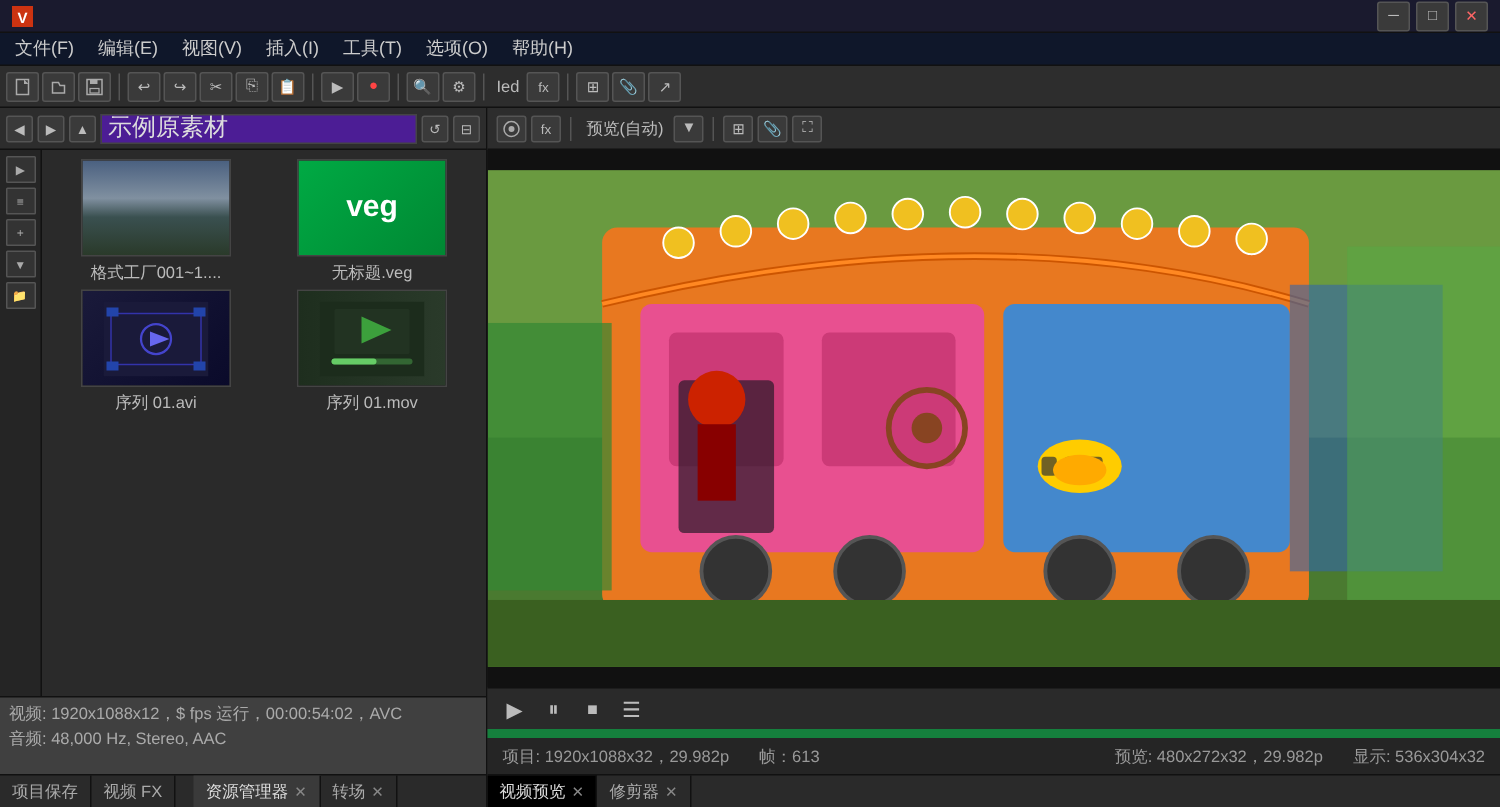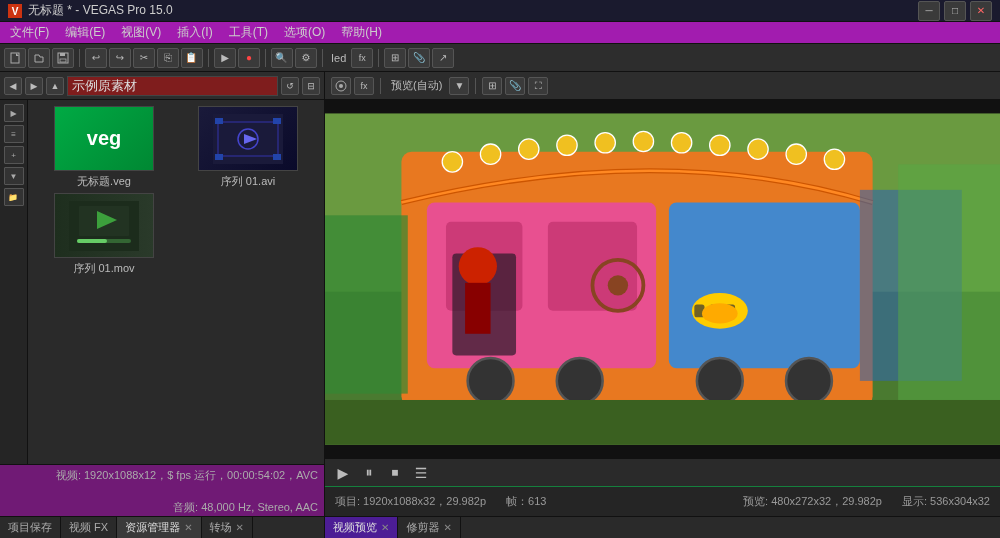--- a/index.html
+++ b/index.html
@@ -33,21 +33,21 @@
       display: flex;
       align-items: center;
       justify-content: center;
       color: white;
       font-weight: bold;
     }
 
     
     #menu-bar {
       height: 22px;
-      background: #a21caf;
+      background: #0f172a;
       display: flex;
       align-items: flex-start;
       padding: 0 4px;
       border-bottom: 1px solid #111;
       gap: 4px;
     }
     #menu-bar span {
       padding: 2px 6px;
       cursor: pointer;
       font-size: 12px;
@@ -118,25 +118,25 @@
       border-radius: 2px;
       display: flex;
       align-items: center;
       justify-content: center;
       color: #bbb;
       font-size: 9px;
       cursor: pointer;
     }
     .media-path {
       flex: 1;
-      background: #7f1d1d;
+      background: #4c1d95;
       border: 1px solid #444;
       height: 20px;
       padding: 0 4px;
-      font-size: 13px;
+      font-size: 16px;
       color: #ddd;
       display: flex;
       align-items: center;
     }
 
     
     #file-grid-container {
       display: flex;
       flex: 1;
       overflow: hidden;
@@ -239,26 +239,25 @@
       width: 100%;
       height: 100%;
       display: flex;
       align-items: center;
       justify-content: center;
     }
 
     
     #left-status {
       height: 52px;
-      background: #701a75;
+      background: #404040;
       border-top: 1px solid #111;
       padding: 3px 6px;
       font-size: 11px;
       color: #aaa;
-      text-align: right;
     }
 
     
     #left-tabs {
       height: 22px;
       background: #2a2a2a;
       border-top: 1px solid #111;
       display: flex;
       align-items: stretch;
     }
@@ -268,20 +267,21 @@
       align-items: center;
       font-size: 11px;
       color: #aaa;
       border-right: 1px solid #111;
       cursor: pointer;
       white-space: nowrap;
     }
     .left-tab.active {
       background: #3a3a3a;
       color: #ddd;
+      margin-left: 12px;
     }
     .left-tab .close-x {
       margin-left: 4px;
       color: #888;
       font-size: 10px;
     }
 
     
     #right-panel {
       flex: 1;
@@ -365,21 +365,21 @@
 
     
     #preview-info {
       height: 30px;
       background: #252525;
       display: flex;
       align-items: center;
       padding: 0 10px;
       font-size: 11px;
       color: #999;
-      border-top: 1px solid #15803d;
+      border-top: 6px solid #15803d;
       gap: 20px;
     }
 
     
     #right-tabs {
       height: 22px;
       background: #2a2a2a;
       border-top: 1px solid #111;
       display: flex;
       align-items: stretch;
@@ -388,21 +388,21 @@
       padding: 0 8px;
       display: flex;
       align-items: center;
       font-size: 11px;
       color: #aaa;
       border-right: 1px solid #111;
       cursor: pointer;
       white-space: nowrap;
     }
     .right-tab.active {
-      background: #4c1d95;
+      background: #000000;
       color: #ddd;
       text-align: right;
     }
     .right-tab .close-x {
       margin-left: 4px;
       color: #888;
       font-size: 10px;
     }
     
     
@@ -421,21 +421,20 @@
 </head>
 <body>
 
 <div id="title-bar">
   <div class="logo">
     <svg width="14" height="14" viewBox="0 0 14 14">
       <rect width="14" height="14" fill="#cc3311"></rect>
       <text x="7" y="11" text-anchor="middle" fill="white" font-size="10" font-weight="bold">V</text>
     </svg>
   </div>
-  <span>无标题 * - VEGAS Pro 15.0</span>
   <div style="flex:1"></div>
   <div style="display:flex;gap:4px;">
     <div class="tb-btn">─</div>
     <div class="tb-btn">□</div>
     <div class="tb-btn" style="color:#ff6666;">✕</div>
   </div>
 </div>
 
 <div id="menu-bar">
   <span>文件(F)</span>
@@ -503,20 +502,26 @@
     <div id="file-grid-container">
       <div id="file-sidebar">
         <div class="fs-btn">▶</div>
         <div class="fs-btn" style="writing-mode:horizontal-tb;">≡</div>
         <div class="fs-btn" style="writing-mode:horizontal-tb;">+</div>
         <div class="fs-btn" style="writing-mode:horizontal-tb;">▼</div>
         <div class="fs-btn" style="writing-mode:horizontal-tb;">📁</div>
       </div>
       <div id="file-grid">
 
+        <div class="file-item">
+          <div class="file-thumb">
+            <div class="thumb-landscape"></div>
+          </div>
+          <span class="file-label">格式工厂001~1....</span>
+        </div>
 
 
         <div class="file-item">
           <div class="file-thumb">
             <div class="thumb-veg">
                 <span style="color:white;font-size:20px;font-weight:bold;">veg</span>
               </div>
           </div>
           <span class="file-label">无标题.veg</span>
         </div>
@@ -554,21 +559,21 @@
             </div>
           </div>
           <span class="file-label">序列 01.mov</span>
         </div>
 
       </div>
     </div>
 
     <div id="left-status">
       <div>视频: 1920x1088x12，$ fps 运行，00:00:54:02，AVC</div>
-      <div style="margin-top:17px;">音频: 48,000 Hz, Stereo, AAC</div>
+      <div style="margin-top:2px;">音频: 48,000 Hz, Stereo, AAC</div>
     </div>
 
     <div id="left-tabs">
       <div class="left-tab">
         <span>项目保存</span>
       </div>
       <div class="left-tab">
         <span>视频 FX</span>
       </div>
       <div class="left-tab active">

